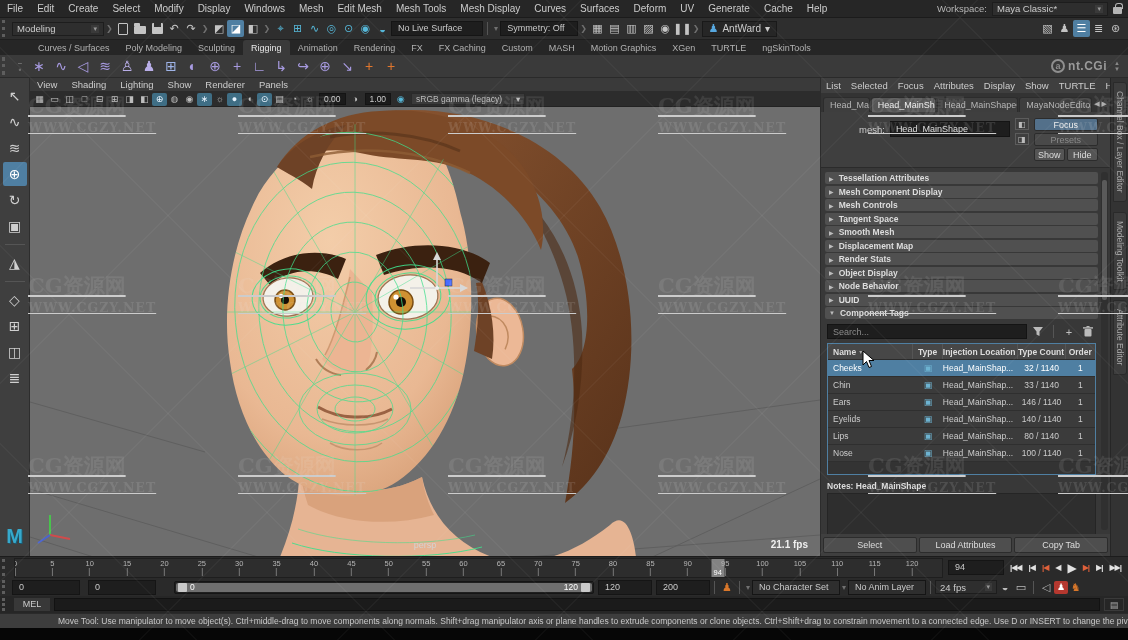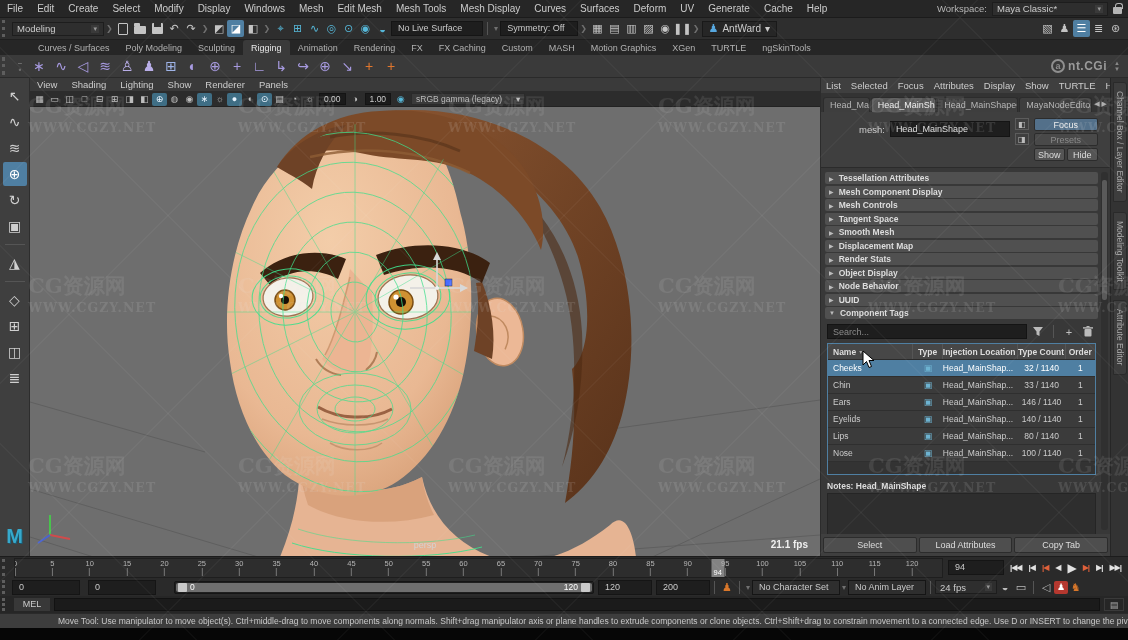--- a/index.html
+++ b/index.html
@@ -134,21 +134,21 @@
 .mel-label{width:36px;text-align:center;font-size:9px;color:#ccc;background:#383838;height:13px;line-height:13px;margin-left:2px;}
 .mel-input{flex:1;height:13px;background:#1b1b1b;border:1px solid #121212;margin:0 4px;}
 .cmd-btn{width:20px;height:13px;border:1px solid #3a3a3a;color:#aaa;font-size:9px;display:flex;align-items:center;justify-content:center;margin-right:4px;}
 .helpline{top:613px;height:15px;background:#3d3d3d;border-top:1px solid #2a2a2a;z-index:5;padding-left:58px;font-size:8.5px;color:#c9c9c9;white-space:nowrap;overflow:hidden;}
 .bottombar{top:628px;height:12px;background:#060606;z-index:5;}
 
 .cursor{position:absolute;z-index:950;pointer-events:none;}
 
 .watermark{position:absolute;inset:0;z-index:900;pointer-events:none;
 background-image:repeating-linear-gradient(45deg,transparent 0 138px,rgba(255,255,255,.035) 138px 140px),repeating-linear-gradient(-45deg,transparent 0 138px,rgba(255,255,255,.035) 138px 140px);}
-.wm-cell{position:absolute;}
+.wm-cell{position:absolute;text-decoration:underline;}
 .wm-cn{font-family:"DejaVu Serif",serif;font-weight:bold;font-size:21px;color:rgba(235,235,235,.10);}
 .wm-url{font-family:"DejaVu Serif",serif;font-weight:bold;font-size:12.5px;letter-spacing:1px;color:rgba(235,235,235,.13);}
 </style>
 </head>
 <body>
 
 <div class="row menubar">
   <div style="display:flex;">
 
   <span class="menu-item">File</span>

